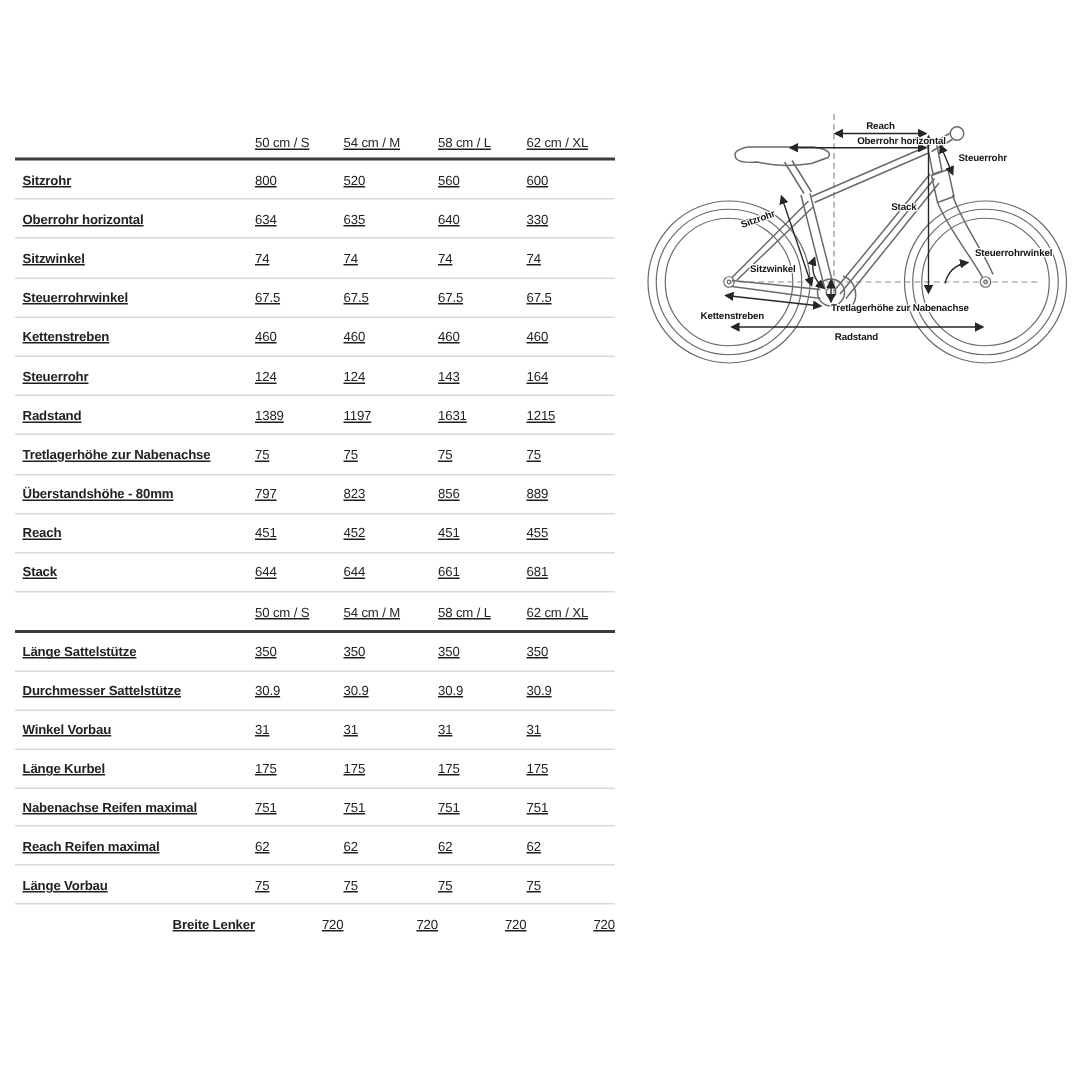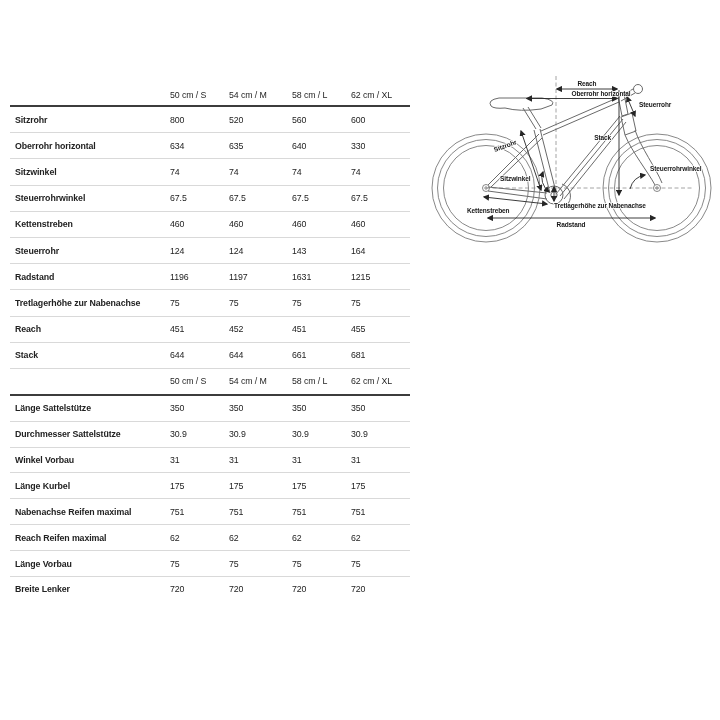--- a/index.html
+++ b/index.html
@@ -1,27 +1,27 @@
 <!DOCTYPE html>
 <html><head>
 <meta charset="utf-8">
 <style>
   html,body{margin:0;padding:0;background:#fff;}
   .page{position:relative;width:720px;height:720px;background:#fff;overflow:hidden;
         font-family:"Liberation Sans",sans-serif;color:#1f1f1f;}
-  .tables{position:absolute;left:10px;top:84px;width:400px;}
+  .tables{position:absolute;left:10px;top:84px;width:400px;text-decoration:underline;}
   .g-row{display:grid;grid-template-columns:160px 59px 63px 59px 59px;
          align-items:center;border-bottom:1px solid #d9d9d9;
          font-size:8.8px;letter-spacing:-0.1px;color:#222;}
   .g-head{border-bottom:2px solid #3c3c3c;}
   .t1 .g-row{height:25.2px}
   .t1 .g-head{height:21px}
   .t2 .g-head{height:25.6px}
   .t2 .g-row{height:24.9px}
-  .t2 .g-row:last-child{border-bottom:none;}
+  .t2 .g-row:last-child{border-bottom:none;text-align:right;}
   .c-label{font-weight:bold;padding-left:5px;white-space:nowrap;}
   .c-val{white-space:nowrap;}
   .c-headcell{color:#262626;}
   .diagram{position:absolute;left:430px;top:55px;width:292px;height:200px;}
   .dlabel{font-size:6.5px;font-weight:bold;fill:#161616;letter-spacing:-0.1px;
           paint-order:stroke;stroke:#ffffff;stroke-width:1.6px;stroke-linejoin:round;}
   .bike{stroke:#6a6a6a;fill:none;stroke-width:1;}
   .thin{stroke-width:0.8;}
   .meas{stroke:#262626;stroke-width:0.9;fill:none;}
   .dash{stroke:#8d8d8d;stroke-width:0.8;stroke-dasharray:4 2.5;fill:none;}
@@ -77,31 +77,38 @@
         </div>
         <div class="g-row">
           <div class="c-label">Steuerrohr</div>
           <div class="c-val">124</div>
           <div class="c-val">124</div>
           <div class="c-val">143</div>
           <div class="c-val">164</div>
         </div>
         <div class="g-row">
           <div class="c-label">Radstand</div>
-          <div class="c-val">1196</div>
+          <div class="c-val">1389</div>
           <div class="c-val">1197</div>
           <div class="c-val">1631</div>
           <div class="c-val">1215</div>
         </div>
         <div class="g-row">
           <div class="c-label">Tretlagerhöhe zur Nabenachse</div>
           <div class="c-val">75</div>
           <div class="c-val">75</div>
           <div class="c-val">75</div>
           <div class="c-val">75</div>
+        </div>
+        <div class="g-row">
+          <div class="c-label">Überstandshöhe - 80mm</div>
+          <div class="c-val">797</div>
+          <div class="c-val">823</div>
+          <div class="c-val">856</div>
+          <div class="c-val">889</div>
         </div>
         <div class="g-row">
           <div class="c-label">Reach</div>
           <div class="c-val">451</div>
           <div class="c-val">452</div>
           <div class="c-val">451</div>
           <div class="c-val">455</div>
         </div>
         <div class="g-row">
           <div class="c-label">Stack</div>

